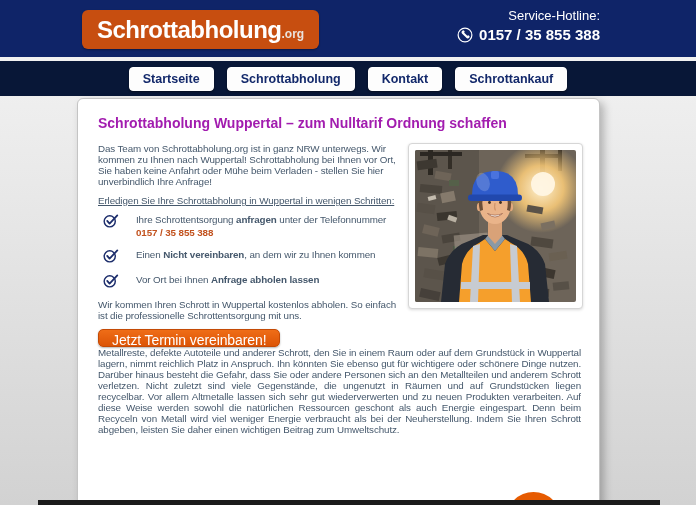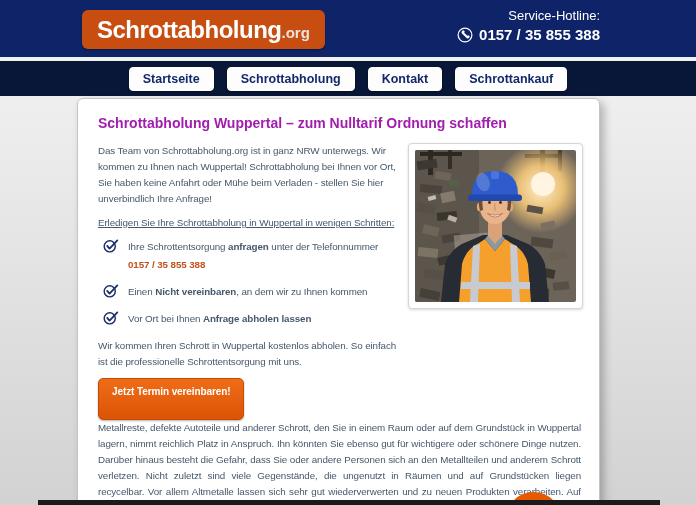--- a/index.html
+++ b/index.html
@@ -5,49 +5,49 @@
   html,body{margin:0;padding:0;background:#777;}
   .page{position:relative;width:696px;height:505px;overflow:hidden;margin:0 auto;
         background:linear-gradient(180deg,#f5f5f5 0%,#e6e6e6 45%,#d2d2d2 100%);
         font-family:"Liberation Sans","DejaVu Sans",sans-serif;}
   
   .header{position:absolute;top:0;left:0;right:0;height:57px;background:#0f2468;}
   .logo{position:absolute;left:82px;top:10px;height:39px;box-sizing:border-box;
         background:#c74e10;border-radius:6px;padding:3px 15px 0;color:#fff;
         font-weight:bold;font-size:24px;line-height:33px;letter-spacing:-0.5px;cursor:pointer;
         box-shadow:0 1px 2px rgba(0,0,0,.35);}
-  .logo .tld{font-size:15px;font-weight:600;color:#eae3dd;letter-spacing:0;}
+  .logo .tld{font-size:12px;font-weight:600;color:#eae3dd;letter-spacing:0;}
   .hotline{position:absolute;right:96px;top:8px;color:#fff;text-align:right;}
   .hotline-label{font-size:13px;font-weight:normal;margin-bottom:3px;}
   .hotline-number{display:flex;align-items:center;justify-content:flex-end;gap:6px;
         font-size:15px;font-weight:bold;cursor:pointer;}
   
   .nav{position:absolute;top:61px;left:0;right:0;height:35px;background:#081737;
         display:flex;align-items:center;justify-content:center;gap:13px;}
   .nav-btn{background:#fdfdfd;color:#13296b;font-size:12.5px;font-weight:700;
         font-family:inherit;padding:4px 13px;border-radius:4px;border:1px solid #ffffff;
         box-shadow:0 1px 2px rgba(0,0,0,.45);cursor:pointer;}
   
   .card{position:absolute;left:77px;top:98px;width:523px;height:445px;box-sizing:border-box;
         background:#fff;border:1px solid #c4c4c4;border-radius:6px;
         box-shadow:4px 4px 8px rgba(0,0,0,.25);padding:16px 18px 10px 20px;}
   .title{font-size:14px;color:#a21caf;margin:0 0 12px;font-weight:bold;}
   .cols{display:flex;align-items:flex-start;}
   .leftcol{width:300px;margin-right:10px;flex:none;}
-  .body-text{font-size:9.8px;line-height:16px;letter-spacing:-0.1px;color:#45586c;}
+  .body-text{font-size:9.8px;line-height:11px;letter-spacing:-0.1px;color:#45586c;}
   .card p{margin:0 0 8px;}
   .steps-intro{white-space:nowrap;margin-bottom:8px;text-decoration:underline;}
   .checklist{list-style:none;margin:2px 0 2px;padding:0 0 0 5px;}
-  .check-item{display:flex;gap:9px;margin-bottom:11px;}
+  .check-item{display:flex;gap:17px;margin-bottom:11px;}
   .check-icon{flex:none;margin-top:-1px;}
   .check-phone{color:#c2521e;font-weight:bold;margin-top:2px;cursor:pointer;}
   .check-phone:empty{display:none;}
   .summary{margin:1px 0 10px;}
   .cta{display:inline-block;background:linear-gradient(180deg,#ef6d17,#dc5406);color:#fff;
-        font-size:10px;font-weight:bold;padding:5px 13px 19px;border-radius:5px;
+        font-size:14px;font-weight:normal;padding:5px 13px 0;border-radius:5px;
         border:1px solid #c44a05;box-shadow:0 1px 2px rgba(0,0,0,.3);cursor:pointer;}
   .photo-frame{flex:none;width:175px;box-sizing:border-box;background:#fff;
         border:1px solid #d6d6d6;border-radius:4px;padding:6px;
         box-shadow:0 1px 3px rgba(0,0,0,.15);}
   .photo-frame svg{display:block;border-radius:2px;}
   .long-text{margin:12px 0 9px;text-align:justify;}
   strong{color:inherit;}
   
   .fab{position:absolute;left:506px;top:492px;width:55px;height:55px;border-radius:50%;
         background:#e65b01;z-index:4;cursor:pointer;}

